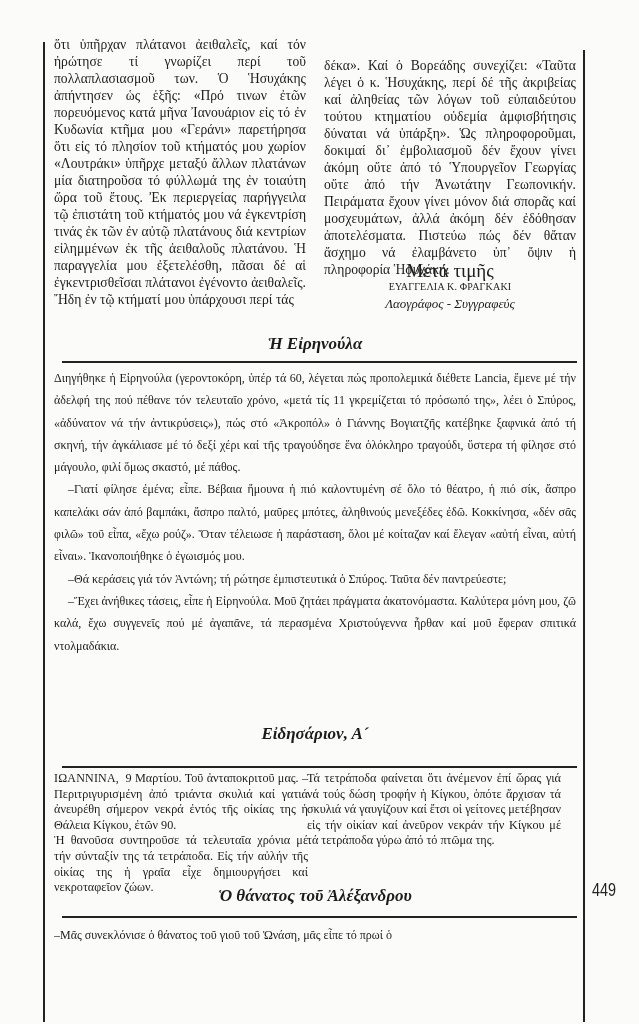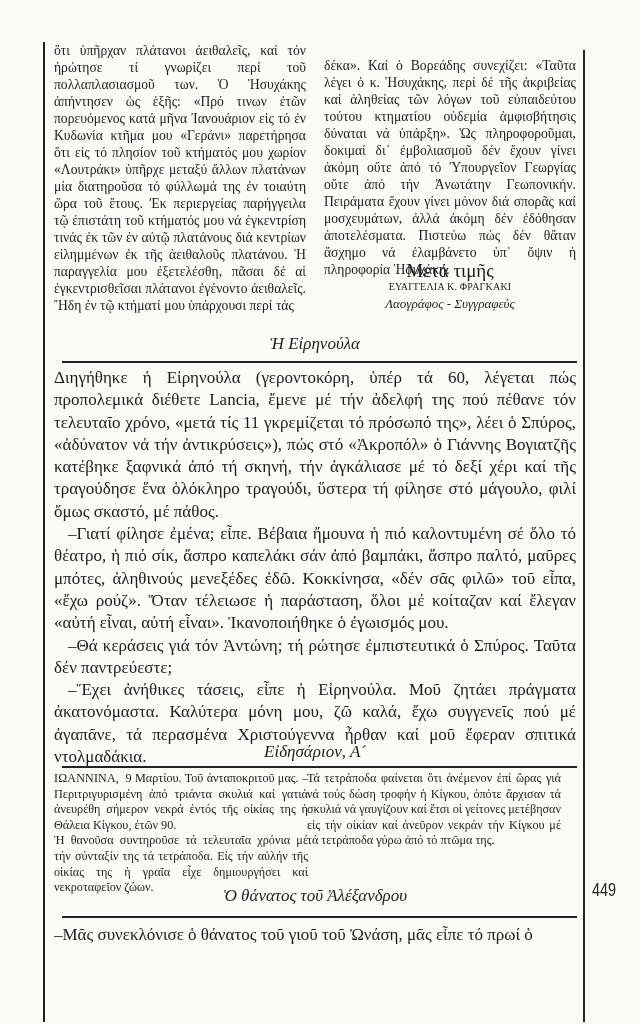--- a/index.html
+++ b/index.html
@@ -6,33 +6,33 @@
   body {
     width:639px; height:1024px; background:#fbfbf9; position:relative; overflow:hidden;
     font-family:"Liberation Serif", "DejaVu Serif", serif; color:#1c1c1c;
   }
   .vrule-left { position:absolute; left:43px; top:42px; width:1.5px; height:980px; background:#222; }
   .vrule-right { position:absolute; left:583px; top:50px; width:1.5px; height:972px; background:#222; }
   .col {
     position:absolute; font-size:13.6px; line-height:17px; text-align:justify;
   }
   .col p { margin:0; }
-  #col1 { left:54px; top:42px; width:252px; }
+  #col1 { left:54px; top:36px; width:252px; }
   #col2 { left:324px; top:42px; width:252px;margin-top:15px; }
   .sign { position:absolute; left:324px; top:262px; width:252px; text-align:center; }
   .sign .closing { font-size:19px; line-height:17px;text-align:center; }
   .sign .name { font-size:10px; line-height:16px; letter-spacing:0.2px; }
   .sign .role { font-size:13px; line-height:17px; font-style:italic; }
   .heading {
     position:absolute; left:54px; width:522px; text-align:center;
-    font-style:italic; font-weight:normal; font-size:17px; line-height:20px;
+    font-style:italic; font-weight:bold; font-size:17px; line-height:20px;
   }
   .hrule { position:absolute; left:62px; width:515px; height:1.5px; background:#222; }
   .wide {
-    position:absolute; left:54px; width:522px; font-size:17px; line-height:22.3px; text-align:justify;
+    position:absolute; left:54px; width:522px; font-size:12px; line-height:22.3px; text-align:justify;
   }
   .wide p { margin:0; }
   .indent { text-indent:14px; }
   .small {
     position:absolute; font-size:12.2px; line-height:15.6px; text-align:justify;
   }
   .small p { margin:0; }
   .sc { font-size:12px; letter-spacing:0.2px;font-family:Liberation Serif, serif; }
   .pagenum {
     position:absolute; left:592px; top:880px; font-size:18px; font-family:"Liberation Sans", sans-serif;
@@ -61,21 +61,21 @@
 <div class="heading" style="top:334px;">Ἡ Εἰρηνούλα</div>
 <div class="hrule" style="top:361px;"></div>
 
 <div class="wide" style="top:367px;">
   <p>Διηγήθηκε ἡ Εἰρηνούλα (γεροντοκόρη, ὑπέρ τά 60, λέγεται πώς προπολεμικά διέθετε Lancia, ἔμενε μέ τήν ἀδελφή της πού πέθανε τόν τελευταῖο χρόνο, «μετά τίς 11 γκρεμίζεται τό πρόσωπό της», λέει ὁ Σπύρος, «ἀδύνατον νά τήν ἀντικρύσεις»), πώς στό «Ἀκροπόλ» ὁ Γιάννης Βογιατζῆς κατέβηκε ξαφνικά ἀπό τή σκηνή, τήν ἀγκάλιασε μέ τό δεξί χέρι καί τῆς τραγούδησε ἕνα ὁλόκληρο τραγούδι, ὕστερα τή φίλησε στό μάγουλο, φιλί ὅμως σκαστό, μέ πάθος.</p>
   <p class="indent">–Γιατί φίλησε ἐμένα; εἶπε. Βέβαια ἤμουνα ἡ πιό καλοντυμένη σέ ὅλο τό θέατρο, ἡ πιό σίκ, ἄσπρο καπελάκι σάν ἀπό βαμπάκι, ἄσπρο παλτό, μαῦρες μπότες, ἀληθινούς μενεξέδες ἐδῶ. Κοκκίνησα, «δέν σᾶς φιλῶ» τοῦ εἶπα, «ἔχω ρούζ». Ὅταν τέλειωσε ἡ παράσταση, ὅλοι μέ κοίταζαν καί ἔλεγαν «αὐτή εἶναι, αὐτή εἶναι». Ἱκανοποιήθηκε ὁ ἐγωισμός μου.</p>
   <p class="indent">–Θά κεράσεις γιά τόν Ἀντώνη; τή ρώτησε ἐμπιστευτικά ὁ Σπύρος. Ταῦτα δέν παντρεύεστε;</p>
   <p class="indent">–Ἔχει ἀνήθικες τάσεις, εἶπε ἡ Εἰρηνούλα. Μοῦ ζητάει πράγματα ἀκατονόμαστα. Καλύτερα μόνη μου, ζῶ καλά, ἔχω συγγενεῖς πού μέ ἀγαπᾶνε, τά περασμένα Χριστούγεννα ἦρθαν καί μοῦ ἔφεραν σπιτικά ντολμαδάκια.</p>
 </div>
 
-<div class="heading" style="top:742px;">Εἰδησάριον, Α´</div>
+<div class="heading" style="top:724px;">Εἰδησάριον, Α´</div>
 <div class="hrule" style="top:766px;"></div>
 
 <div class="small" style="left:54px; top:771px; width:254px;">
   <p><span class="sc">ΙΩΑΝΝΙΝΑ,</span>&nbsp;&nbsp;<span>9 Μαρτίου. Τοῦ ἀνταποκριτοῦ μας. –Περιτριγυρισμένη ἀπό τριάντα σκυλιά καί γατιά ἀνευρέθη σήμερον νεκρά ἐντός τῆς οἰκίας της ἡ Θάλεια Κίγκου, ἐτῶν 90.</span></p>
   <p>Ἡ θανοῦσα συντηροῦσε τά τελευταῖα χρόνια μέ τήν σύνταξίν της τά τετράποδα. Εἰς τήν αὐλήν τῆς οἰκίας της ἡ γραῖα εἶχε δημιουργήσει καί νεκροταφεῖον ζώων.</p>
 </div>
 <div class="small" style="left:307px; top:771px; width:254px;">
   <p>Τά τετράποδα φαίνεται ὅτι ἀνέμενον ἐπί ὥρας γιά νά τούς δώση τροφήν ἡ Κίγκου, ὁπότε ἄρχισαν τά σκυλιά νά γαυγίζουν καί ἔτσι οἱ γείτονες μετέβησαν εἰς τήν οἰκίαν καί ἀνεῦρον νεκράν τήν Κίγκου μέ τά τετράποδα γύρω ἀπό τό πτῶμα της.</p>
 </div>
 

